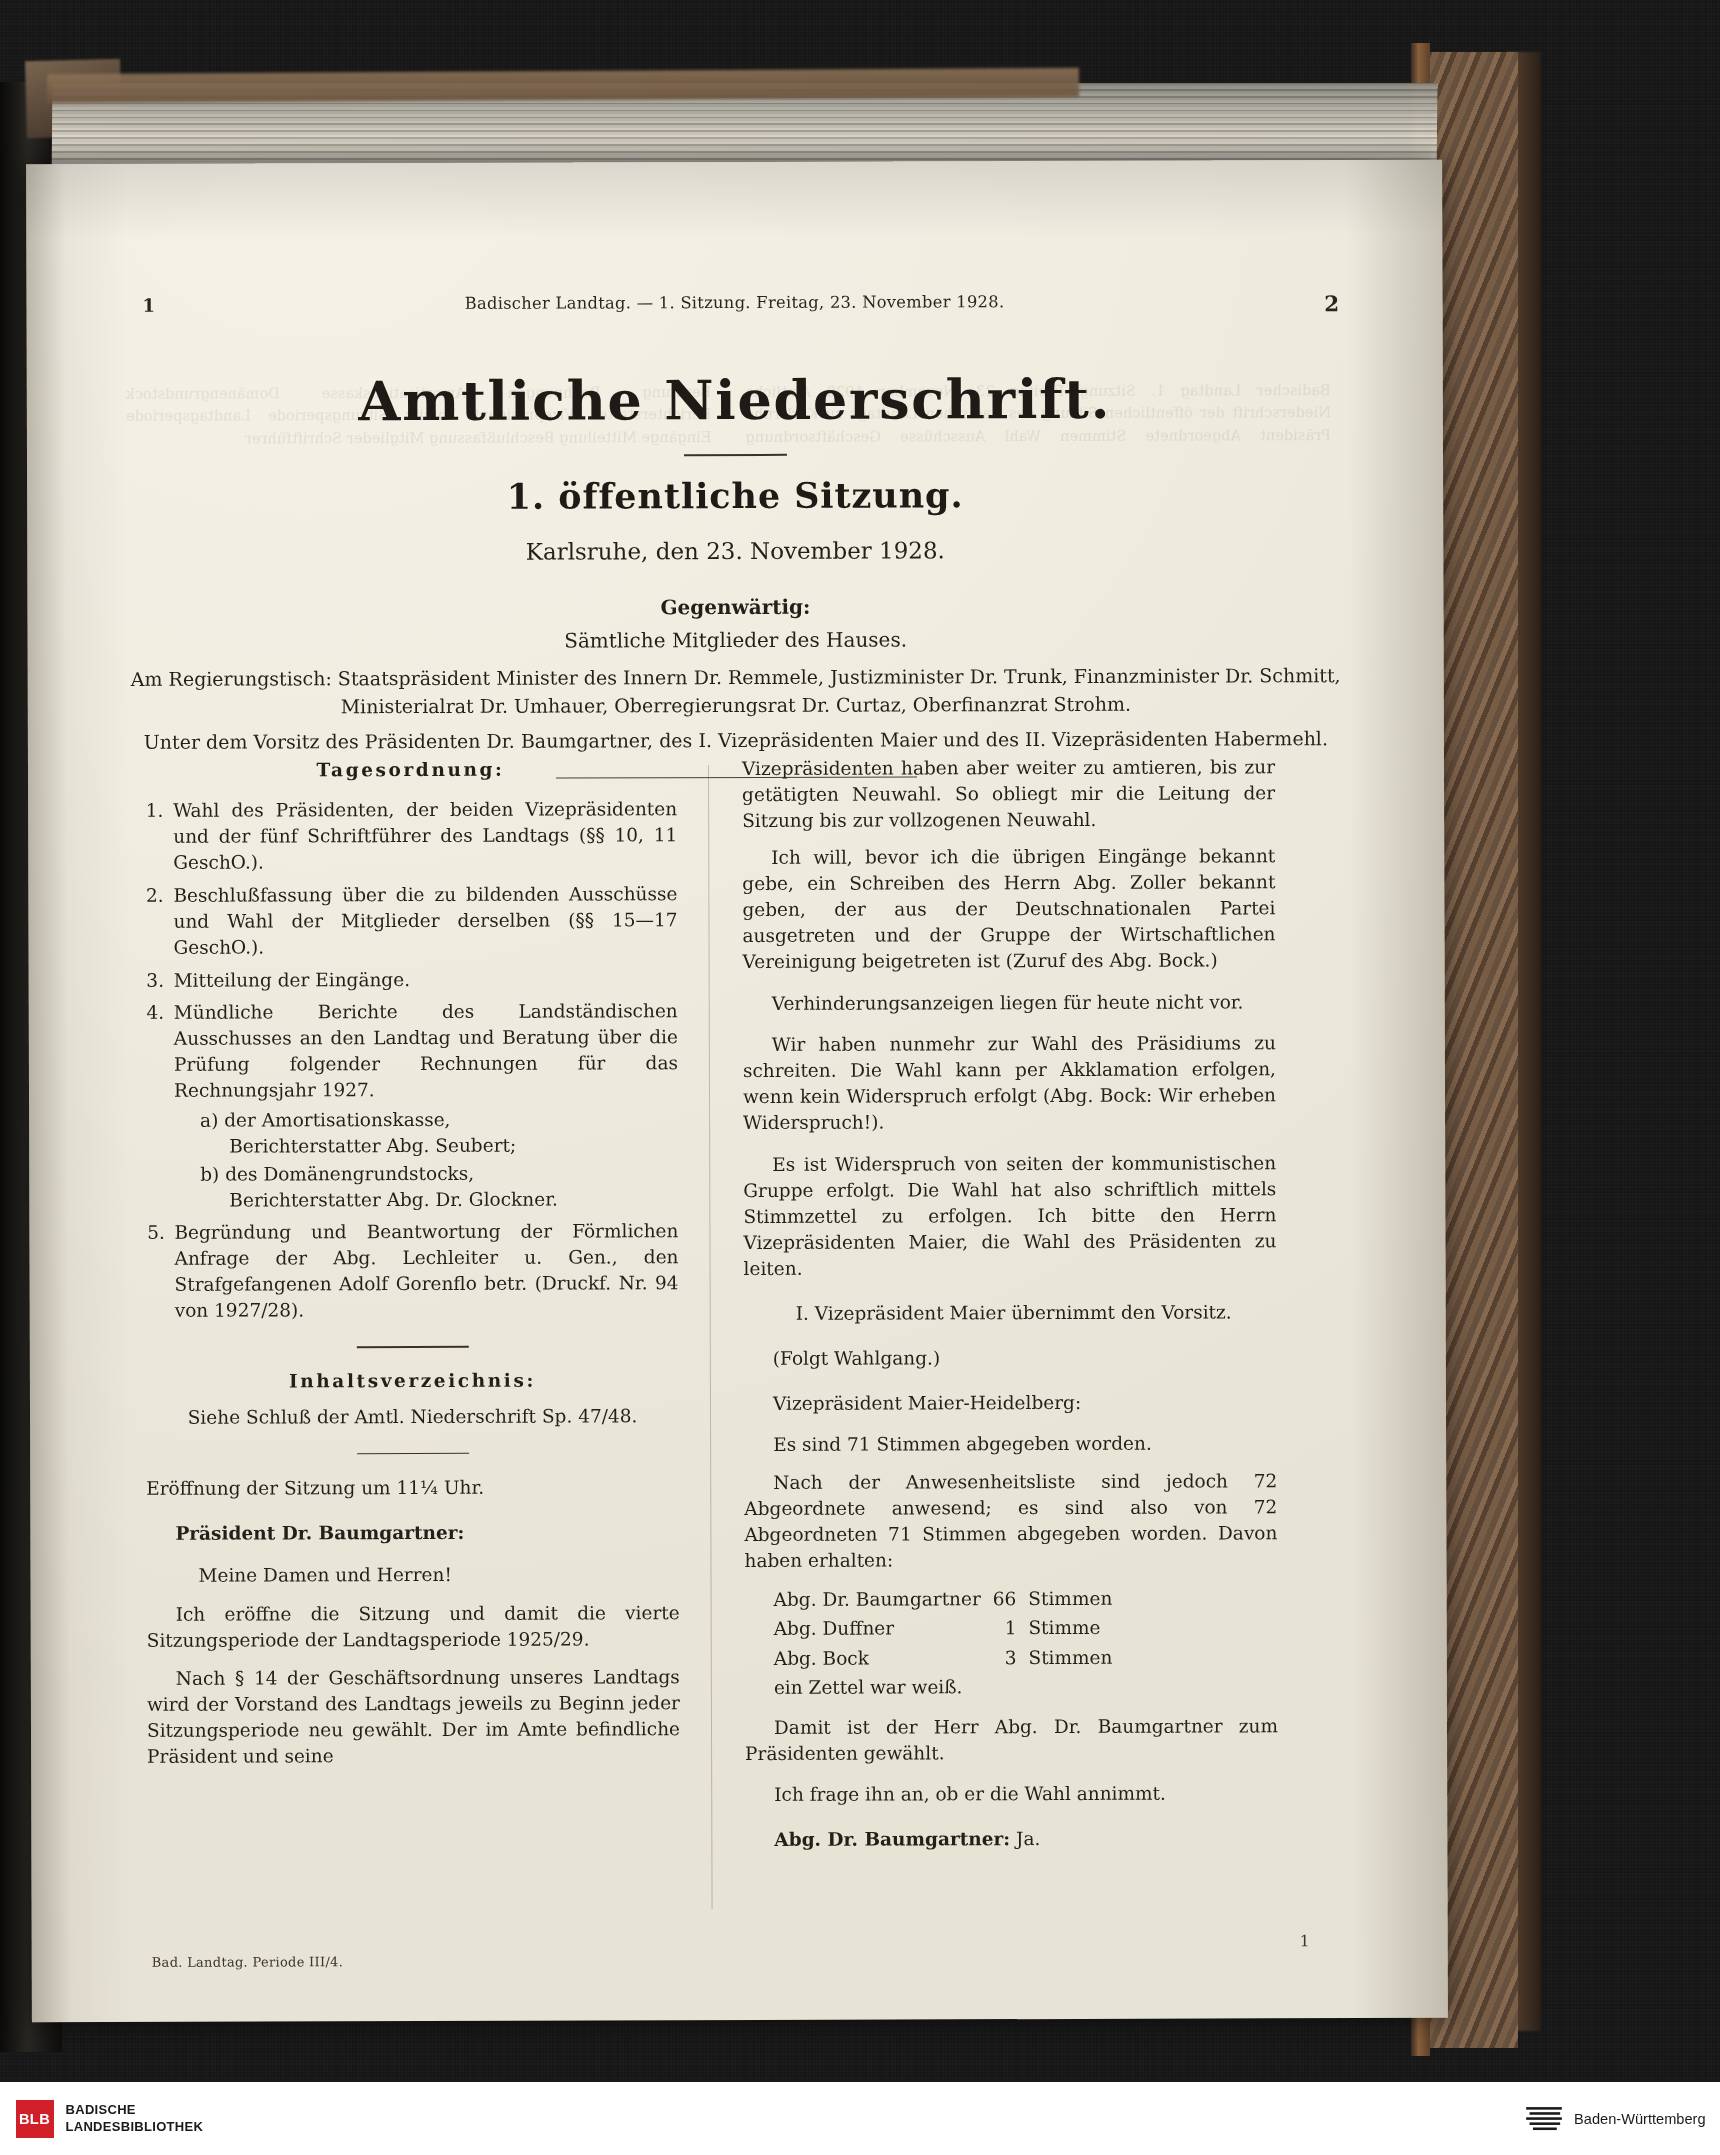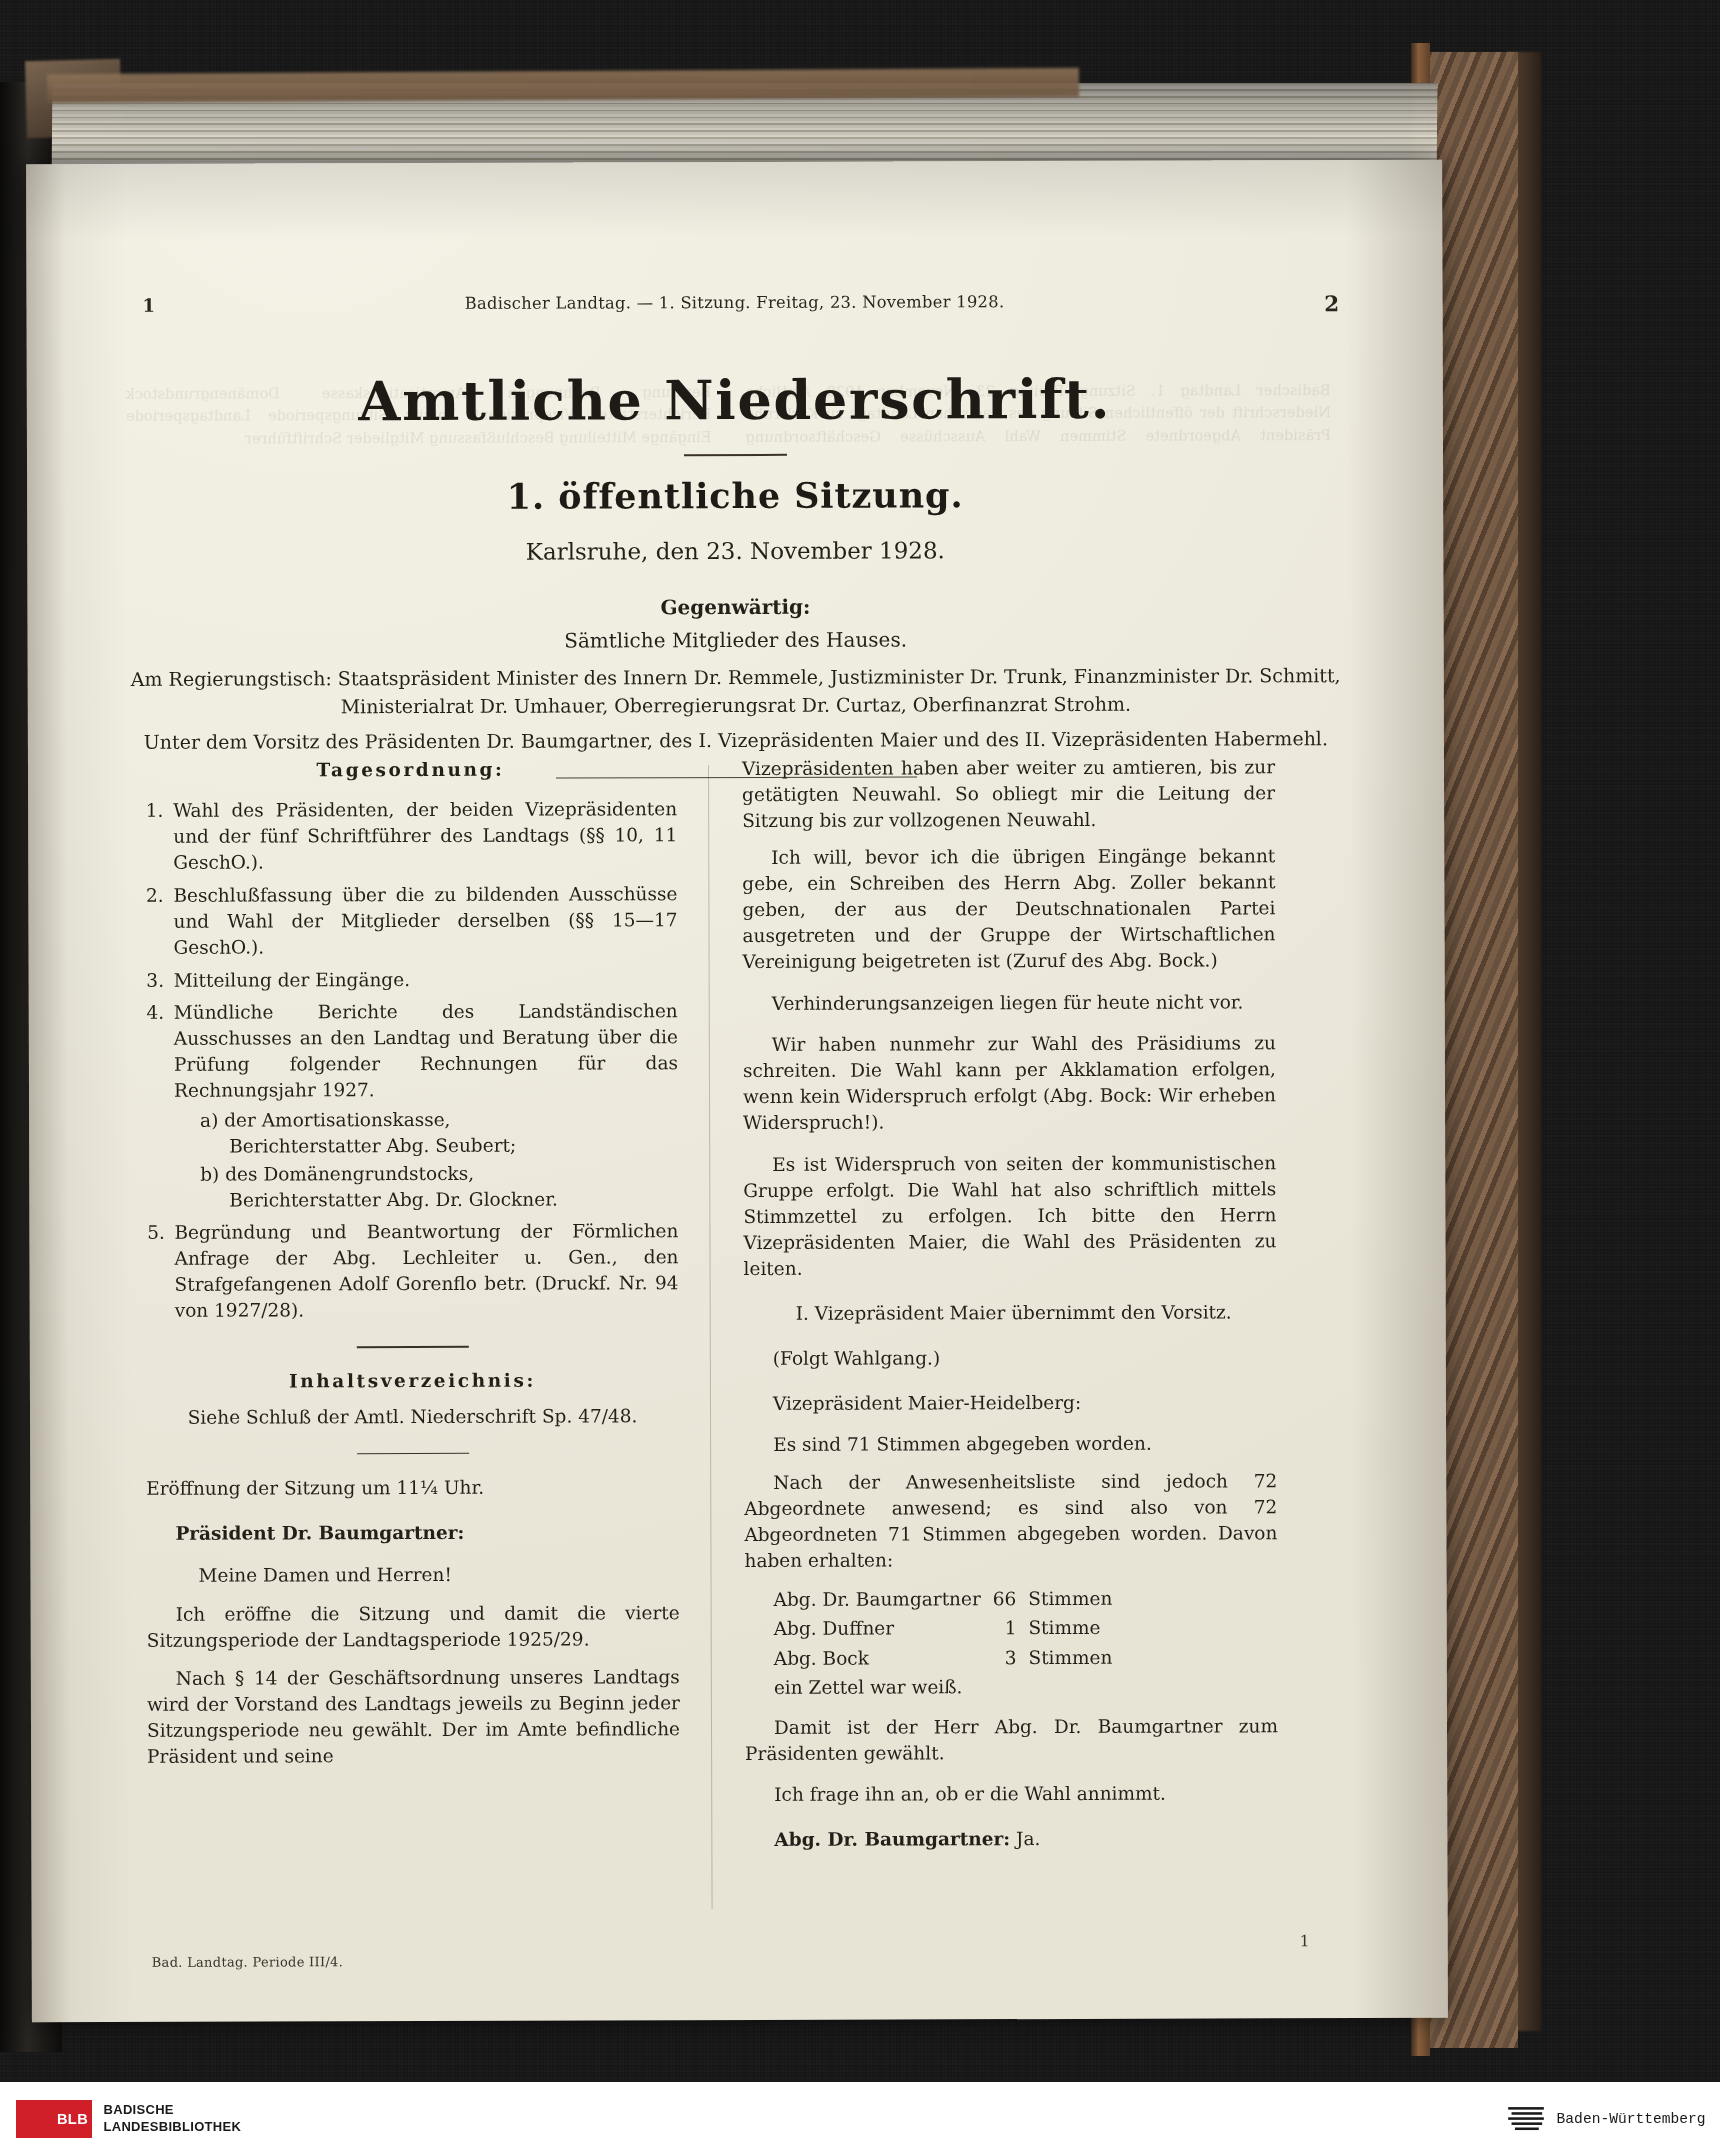--- a/index.html
+++ b/index.html
@@ -327,33 +327,32 @@
   #blb-brand { display: flex; align-items: center; gap: 12px; }
   #blb-logo {
     width: 38px; height: 38px;
     background: #d11f2a;
     color: #fff;
     font-family: "Liberation Sans", sans-serif;
     font-weight: bold;
     font-size: 14.6px;
     display: flex; align-items: center; justify-content: center;
     letter-spacing: 0.4px;
-    padding-left: 38px;
   }
   #blb-text {
     font-family: "Liberation Sans", sans-serif;
     font-size: 13px;
     font-weight: bold;
     line-height: 16.3px;
     color: #1a1a1a;
     letter-spacing: 0.3px;
   }
   #bw-brand { display: flex; align-items: center; gap: 10.3px; }
   #bw-text {
-    font-family: Liberation Mono, monospace;
+    font-family: Liberation Sans, sans-serif;
     font-size: 14.6px;
     color: #1a1a1a;
   }
   #bw-mark { display: block; }
 </style>
 </head>
 <body>
 
 <div id="scan">
   <div id="surround"></div>

